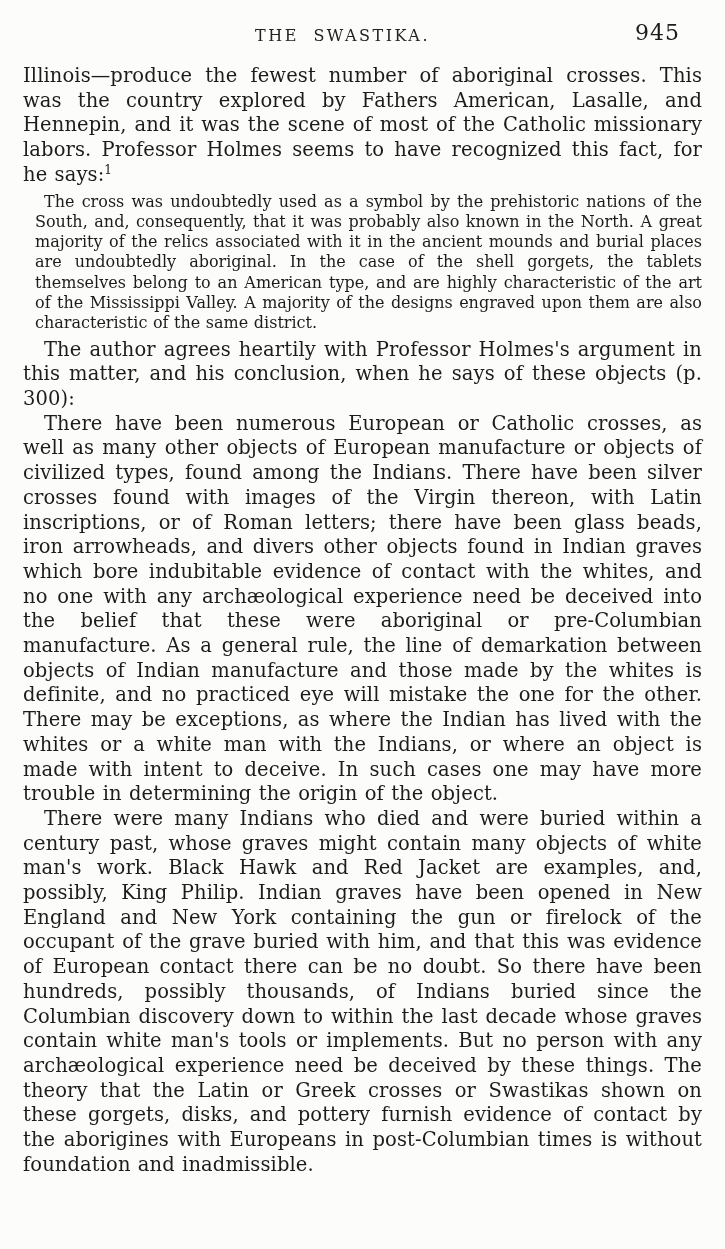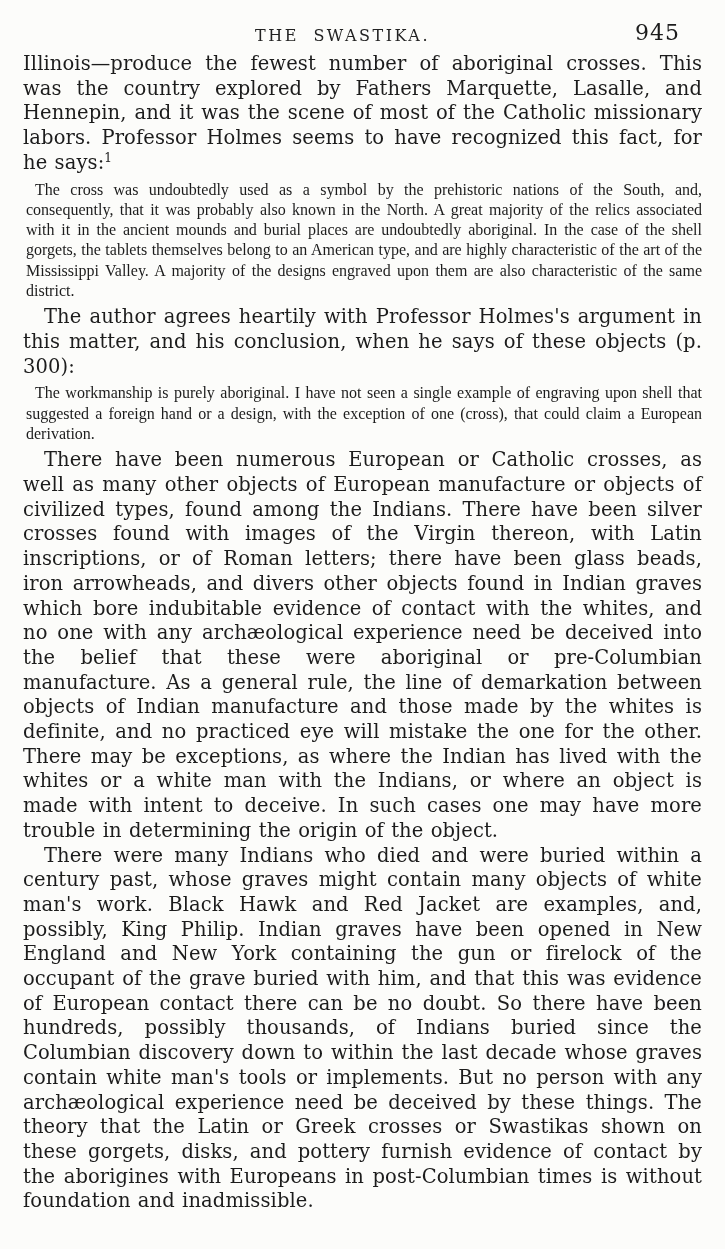--- a/index.html
+++ b/index.html
@@ -14,20 +14,21 @@
     font-family: "DejaVu Serif", "Liberation Serif", serif;
     overflow: hidden;
   }
   .page {
     padding: 16px 23px 0 23px;
     position: relative;
   }
   .running-header {
     position: relative;
     height: 36px;
+    margin-bottom: 12px;
     text-decoration: underline;
   }
   .running-title {
     position: absolute;
     left: 0;
     right: 40px;
     top: 10px;
     text-align: center;
     font-size: 16px;
     letter-spacing: 2.5px;
@@ -51,46 +52,44 @@
     word-spacing: 1px;
     letter-spacing: 0.1px;
   }
   p.body-par.no-indent {
     text-indent: 0;
   }
   p.quote-par {
     font-size: 16px;
     line-height: 20.3px;
     text-align: justify;
-    margin: 4px 0 4px 3px;
+    margin: 4px 0 4px 12px;
     text-indent: 9px;
     word-spacing: 0.5px;
-    font-family: Liberation Serif, serif;
   }
   sup.fn-ref {
     font-size: 0.62em;
     line-height: 0;
     vertical-align: super;
   }
 </style>
 </head>
 <body>
 
 <div class="page">
 
   <div class="running-header">
     <div class="running-title">THE SWASTIKA.</div>
     <div class="page-number">945</div>
   </div>
 
-  <p class="body-par no-indent"><span>Illinois—produce the fewest number of aboriginal crosses.  This was the country explored by Fathers Marquette, Lasalle, and Hennepin, and it was the scene of most of the Catholic missionary labors.  Professor Holmes seems to have recognized this fact, for he says:</span><sup class="fn-ref">1</sup></p>
+  <p class="body-par no-indent"><span>Illinois—produce the fewest number of aboriginal crosses.  This was the country explored by Fathers American, Lasalle, and Hennepin, and it was the scene of most of the Catholic missionary labors.  Professor Holmes seems to have recognized this fact, for he says:</span><sup class="fn-ref">1</sup></p>
 
   <p class="quote-par">The cross was undoubtedly used as a symbol by the prehistoric nations of the South, and, consequently, that it was probably also known in the North.  A great majority of the relics associated with it in the ancient mounds and burial places are undoubtedly aboriginal.  In the case of the shell gorgets, the tablets themselves belong to an American type, and are highly characteristic of the art of the Mississippi Valley.  A majority of the designs engraved upon them are also characteristic of the same district.</p>
 
   <p class="body-par">The author agrees heartily with Professor Holmes's argument in this matter, and his conclusion, when he says of these objects (p. 300):</p>
 
-  <p class="quote-par">The workmanship is purely aboriginal.  I have not seen a single example of engraving upon shell that suggested a foreign hand or a design, with the exception of one (cross), that could claim a European derivation.</p>
 
   <p class="body-par">There have been numerous European or Catholic crosses, as well as many other objects of European manufacture or objects of civilized types, found among the Indians.  There have been silver crosses found with images of the Virgin thereon, with Latin inscriptions, or of Roman letters; there have been glass beads, iron arrowheads, and divers other objects found in Indian graves which bore indubitable evidence of contact with the whites, and no one with any archæological experience need be deceived into the belief that these were aboriginal or pre-Columbian manufacture.  As a general rule, the line of demarkation between objects of Indian manufacture and those made by the whites is definite, and no practiced eye will mistake the one for the other.  There may be exceptions, as where the Indian has lived with the whites or a white man with the Indians, or where an object is made with intent to deceive.  In such cases one may have more trouble in determining the origin of the object.</p>
 
   <p class="body-par">There were many Indians who died and were buried within a century past, whose graves might contain many objects of white man's work.  Black Hawk and Red Jacket are examples, and, possibly, King Philip.  Indian graves have been opened in New England and New York containing the gun or firelock of the occupant of the grave buried with him, and that this was evidence of European contact there can be no doubt.  So there have been hundreds, possibly thousands, of Indians buried since the Columbian discovery down to within the last decade whose graves contain white man's tools or implements.  But no person with any archæological experience need be deceived by these things.  The theory that the Latin or Greek crosses or Swastikas shown on these gorgets, disks, and pottery furnish evidence of contact by the aborigines with Europeans in post-Columbian times is without foundation and inadmissible.</p>
 
 </div>
 
 </body></html>

